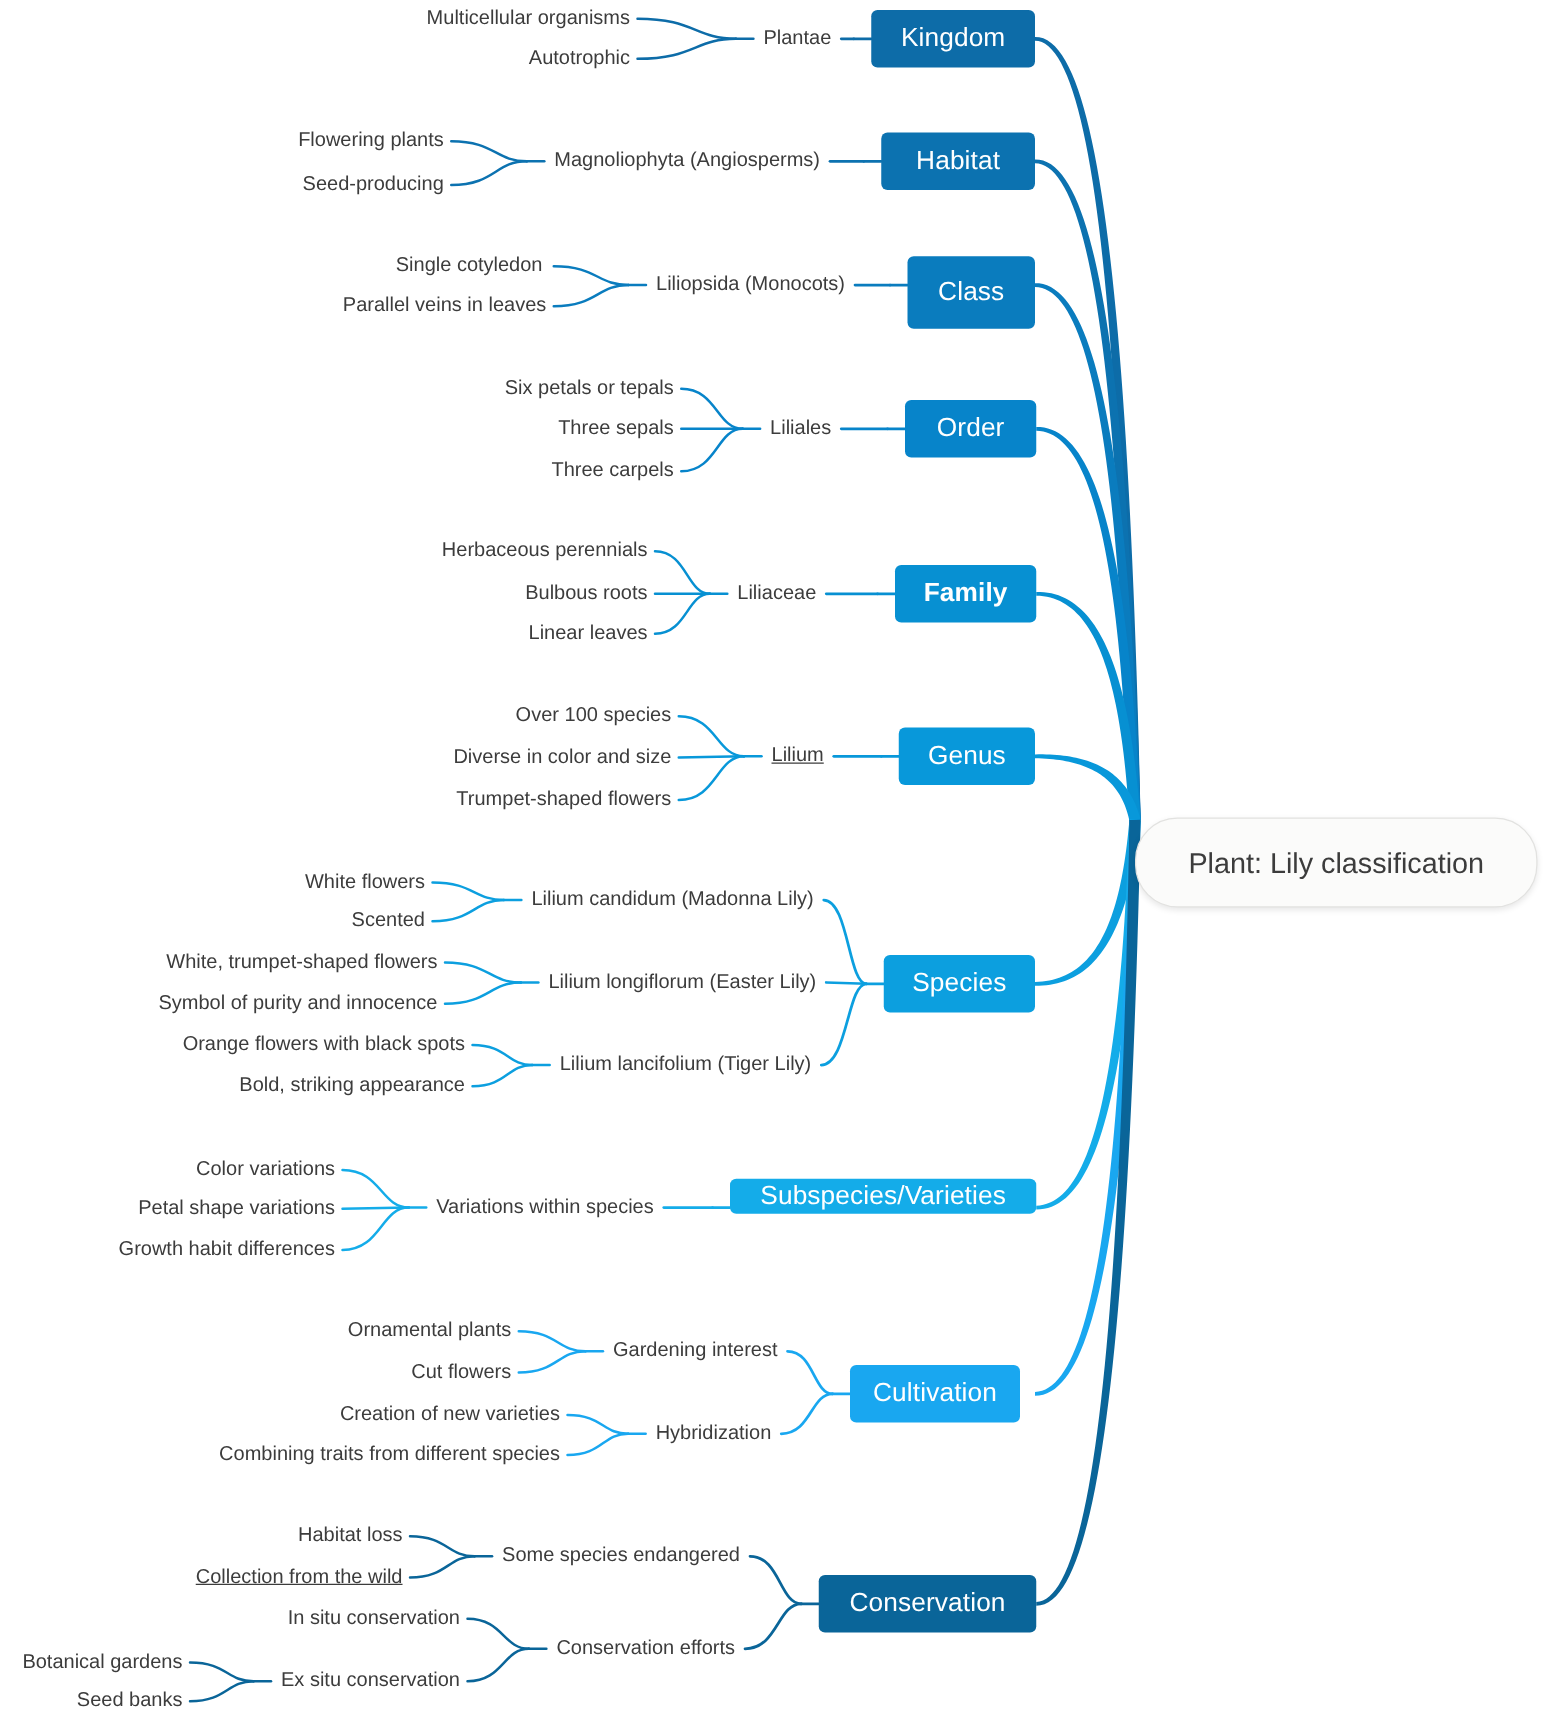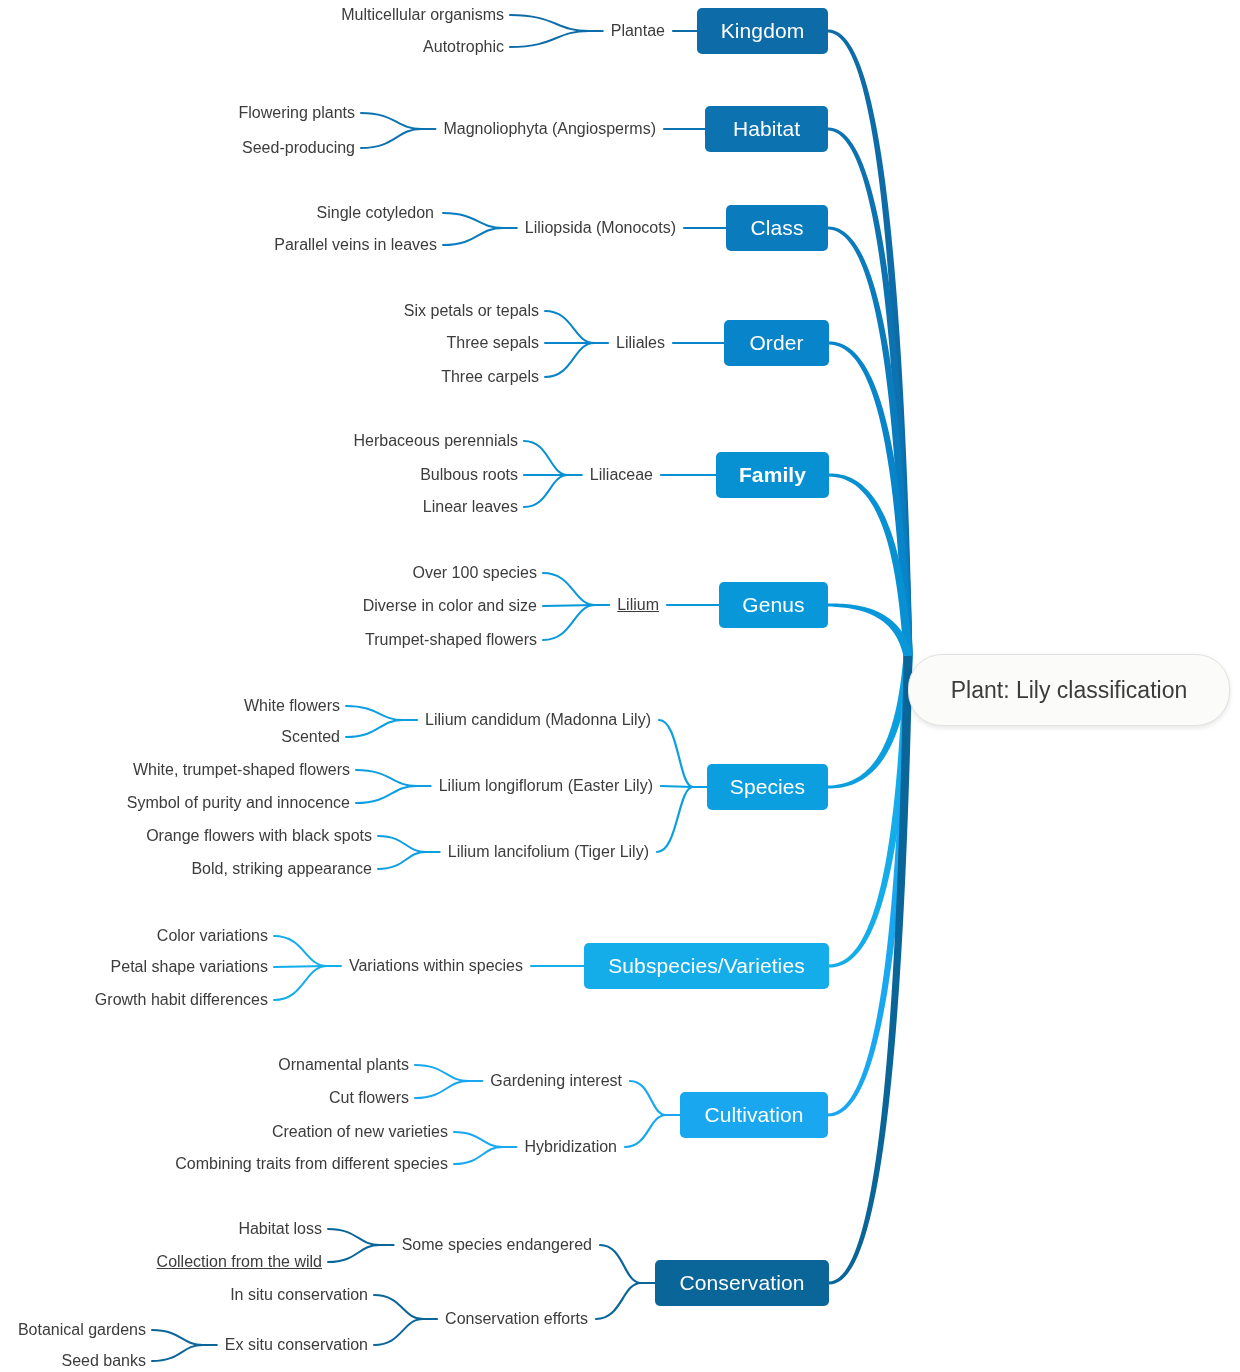--- a/index.html
+++ b/index.html
@@ -156,39 +156,39 @@
     <span>Plant: Lily classification</span>
   </div>
 
   <div id="nodes">
       <div class="branch-node" style="left: 697px; top: 8px; width: 131px; height: 46px; background: rgb(13, 108, 168);">
         <span>Kingdom</span>
       </div>
       <div class="branch-node" style="left: 705px; top: 106px; width: 123px; height: 46px; background: rgb(12, 114, 176);">
         <span>Habitat</span>
       </div>
-      <div class="branch-node" style="left: 726px; top: 205px; width: 102px; height: 46px; background: rgb(10, 124, 190);">
+      <div class="branch-node" style="left: 726px; top: 205px; width: 102px; height: 58px; background: rgb(10, 124, 190);">
         <span>Class</span>
       </div>
       <div class="branch-node" style="left: 724px; top: 320px; width: 105px; height: 46px; background: rgb(7, 132, 202);">
         <span>Order</span>
       </div>
       <div class="branch-node" style="left: 716px; top: 452px; width: 113px; height: 46px; background: rgb(7, 144, 210); font-weight: bold;">
         <span>Family</span>
       </div>
       <div class="branch-node" style="left: 719px; top: 582px; width: 109px; height: 46px; background: rgb(8, 152, 218);">
         <span>Genus</span>
       </div>
       <div class="branch-node" style="left: 707px; top: 764px; width: 121px; height: 46px; background: rgb(12, 159, 223);">
         <span>Species</span>
       </div>
-      <div class="branch-node" style="left: 584px; top: 943px; width: 245px; height: 46px; background: rgb(20, 172, 233);">
+      <div class="branch-node" style="left: 584px; top: 943px; width: 245px; height: 28px; background: rgb(20, 172, 233);">
         <span>Subspecies/Varieties</span>
       </div>
-      <div class="branch-node" style="left: 680px; top: 1092px; width: 148px; height: 46px; background: rgb(25, 167, 240);">
+      <div class="branch-node" style="left: 680px; top: 1092px; width: 136px; height: 46px; background: rgb(25, 167, 240);">
         <span>Cultivation</span>
       </div>
       <div class="branch-node" style="left: 655px; top: 1260px; width: 174px; height: 46px; background: rgb(10, 101, 153); text-align: right;">
         <span>Conservation</span>
       </div>
     </div>
   <div id="labels">
       <div class="leaf-label r" style="left: 665px; top: 31px;">Plantae</div>
       <div class="leaf-label r" style="left: 504px; top: 15px;">Multicellular organisms</div>
       <div class="leaf-label r" style="left: 504px; top: 47px;">Autotrophic</div>

